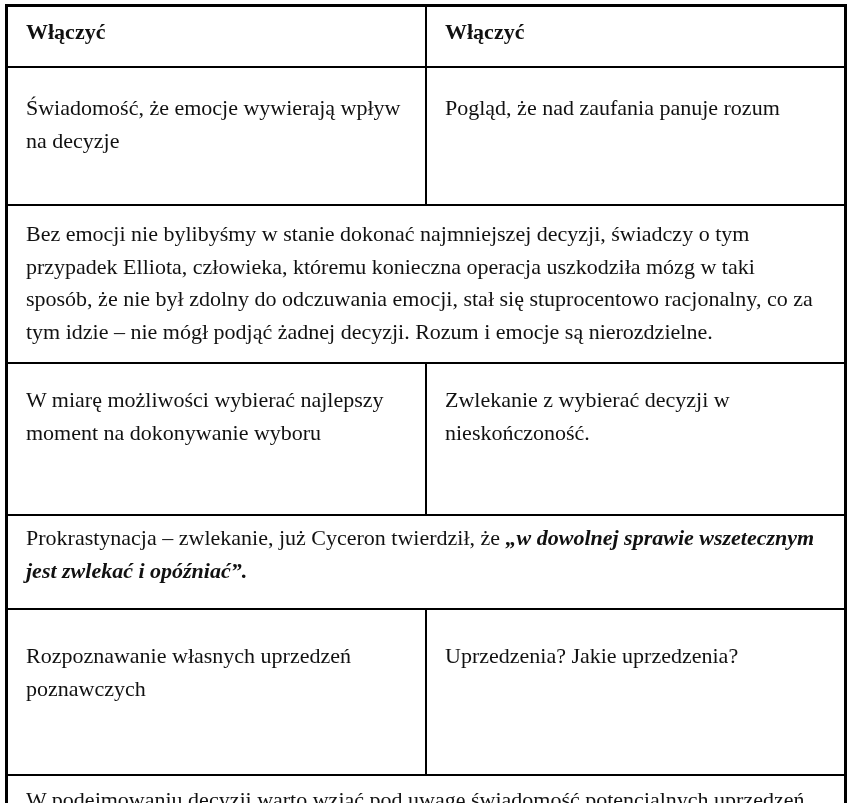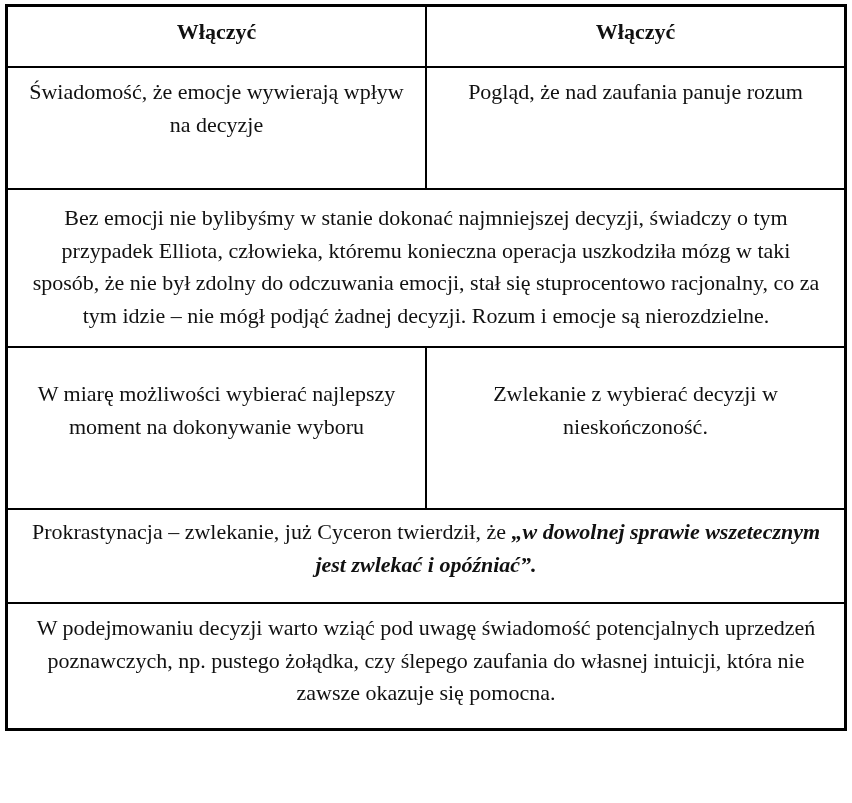--- a/index.html
+++ b/index.html
@@ -18,37 +18,37 @@
     table-layout: fixed;
     width: 842px;
     margin: 4px 0 0 5px;
     background: #ffffff;
   }
   .doc-table col { width: 50%; }
   .doc-table th,
   .doc-table td {
     border: 2px solid #000000;
     vertical-align: top;
-    text-align: center;
+    text-align: left;
     font-size: 22px;
     line-height: 1.48;
     padding: 6px 18px 6px 18px;
     overflow: hidden;
   }
   .doc-table { border: 3px solid #000000; }
   .doc-table th {
     font-weight: bold;
     font-size: 22px;
     padding-top: 9px;
   }
   
   .row-header   th { height: 44px; }
-  .row-pair-1   td { height: 106px; padding-top: 8px; }
+  .row-pair-1   td { height: 106px; padding-top: 24px; }
   .row-full-1   td { height: 138px; padding-top: 12px; }
-  .row-pair-2   td { height: 124px; padding-top: 30px; }
+  .row-pair-2   td { height: 124px; padding-top: 20px; }
   .row-full-2   td { height: 80px;  }
   .row-pair-3   td { height: 128px; padding-top: 30px; }
   .row-full-3   td { height: 110px; padding-top: 8px; }
   .emphasis {
     font-weight: bold;
     font-style: italic;
   }
 </style>
 </head>
 <body>
@@ -78,18 +78,22 @@
     <td>W miarę możliwości wybierać najlepszy moment na dokonywanie wyboru</td>
     <td>Zwlekanie z wybierać decyzji w nieskończoność.</td>
   </tr>
 
   <tr class="row-full-2">
     <td colspan="2">
       <span>Prokrastynacja – zwlekanie, już Cyceron twierdził, że </span><span class="emphasis">„w dowolnej sprawie wszetecznym jest zwlekać i opóźniać”.</span>
     </td>
   </tr>
 
+  <tr class="row-pair-3">
+    <td>Rozpoznawanie własnych uprzedzeń poznawczych</td>
+    <td>Uprzedzenia? Jakie uprzedzenia?</td>
+  </tr>
 
   <tr class="row-full-3">
     <td colspan="2">W podejmowaniu decyzji warto wziąć pod uwagę świadomość potencjalnych uprzedzeń poznawczych, np. pustego żołądka, czy ślepego zaufania do własnej intuicji, która nie zawsze okazuje się pomocna.</td>
   </tr>
 </tbody>
   </table>
 
 </body></html>

